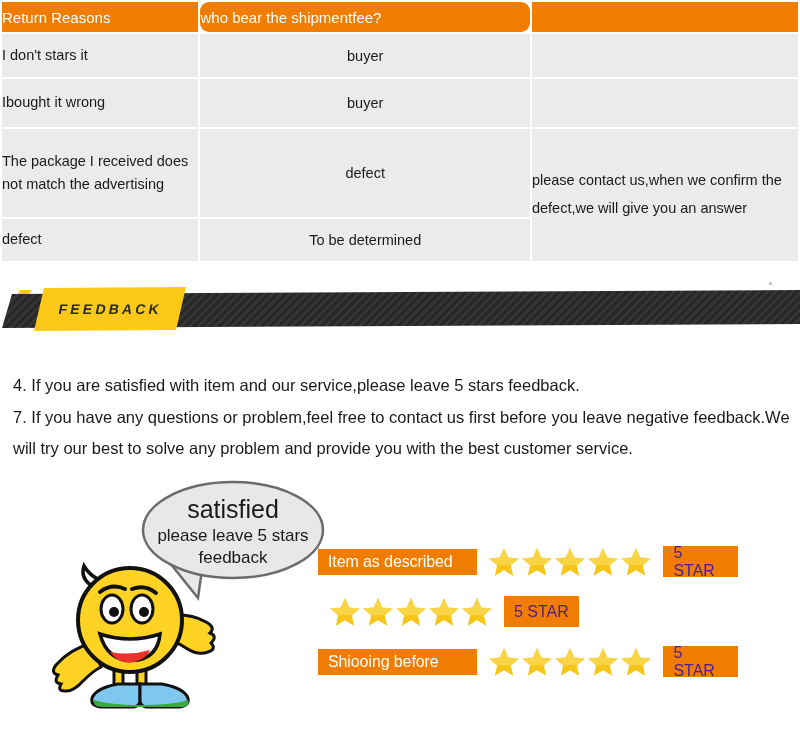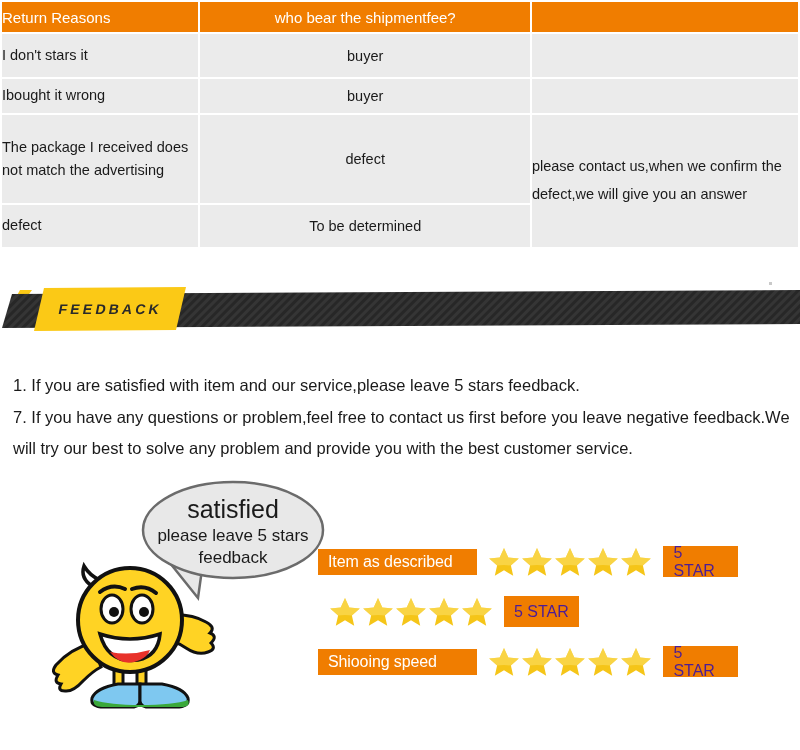--- a/index.html
+++ b/index.html
@@ -36,41 +36,41 @@
   .hdr-cell {
     background: #f07d00;
     color: #ffffff;
     font-size: 15px;
     font-weight: normal;
     height: 30px;
     text-align: left;
     vertical-align: middle;
   }
   .hdr-c1 { padding-left: 20px; }
-  .hdr-c2 { text-align: center; padding-right: 0; }
+  .hdr-c2 { text-align: left; padding-right: 0; border-radius: 9px; }
   .cell {
     background: #ebebeb;
     color: #1a1a1a;
     font-size: 14.5px;
     vertical-align: middle;
   }
   .cell-reason {
     padding-left: 20px;
     line-height: 1.62;
   }
   .cell-fee {
     text-align: center;
   }
   .cell-note {
     padding-left: 33px;
     padding-right: 14px;
     line-height: 1.92;
   }
   .r1 { height: 43px; }
-  .r2 { height: 34px; }
+  .r2 { height: 48px; }
   .r3 { height: 88px; }
   .r4 { height: 42px; padding-left: 20px; }
 
   
   #feedback-banner {
     position: absolute;
     left: 0;
     top: 272px;
     width: 800px;
     height: 72px;
@@ -197,21 +197,21 @@
     <polygon points="44,16 186,15 176,58 34,59" fill="#fbc916"></polygon>
     <text x="62" y="42" font-family="'Liberation Sans', sans-serif" font-size="14" font-weight="bold" letter-spacing="3.2" fill="#2a2a2a" transform="skewX(-11) translate(4,0)">
       <tspan id="banner-text">FEEDBACK</tspan>
     </text>
 
     <rect x="769" y="10" width="3" height="3" fill="#c9c9c9"></rect>
   </svg>
 </div>
 
 <div id="instructions">
-  <div class="line">1. If you are satisfied with item and our service,please leave 5 stars feedback.</div>
+  <div class="line">4. If you are satisfied with item and our service,please leave 5 stars feedback.</div>
   <div class="line">7. If you have any questions or problem,feel free to contact us first before you leave negative feedback.We will try our best to solve any problem and provide you with the best customer service.</div>
 </div>
 
 <div id="mascot-area">
   <svg width="300" height="250" viewBox="0 0 300 250" xmlns="http://www.w3.org/2000/svg">
 
     <polygon points="140,95 175,80 168,130" fill="#e8e8e8" stroke="#6b6b6b" stroke-width="2.5"></polygon>
 
     <ellipse cx="203" cy="62" rx="90" ry="48" fill="#e8e8e8" stroke="#6b6b6b" stroke-width="2.5"></ellipse>
     <text x="203" y="50" text-anchor="middle" font-family="'Liberation Sans', sans-serif" font-size="25" fill="#1a1a1a">
@@ -302,21 +302,21 @@
         </svg>
         <svg width="32" height="31" viewBox="0 0 32 31" xmlns="http://www.w3.org/2000/svg">
           <polygon points="16,2 20.3,11.6 30.8,12.5 22.9,19.5 25.2,29.8 16,24.3 6.8,29.8 9.1,19.5 1.2,12.5 11.7,11.6" fill="#f5c518"></polygon>
           <polygon points="16,2 20.3,11.6 30.8,12.5 22.9,19.5 16,19 9.1,19.5 1.2,12.5 11.7,11.6" fill="#fbe06a" opacity="0.55"></polygon>
         </svg>
       </div>
     <div class="rating-badge">5 STAR</div>
   </div>
 
   <div class="rating-row">
-    <div class="rating-label">Shiooing speed</div>
+    <div class="rating-label">Shiooing before</div>
     <div class="rating-stars">
         <svg width="32" height="31" viewBox="0 0 32 31" xmlns="http://www.w3.org/2000/svg">
           <polygon points="16,2 20.3,11.6 30.8,12.5 22.9,19.5 25.2,29.8 16,24.3 6.8,29.8 9.1,19.5 1.2,12.5 11.7,11.6" fill="#f5c518"></polygon>
           <polygon points="16,2 20.3,11.6 30.8,12.5 22.9,19.5 16,19 9.1,19.5 1.2,12.5 11.7,11.6" fill="#fbe06a" opacity="0.55"></polygon>
         </svg>
         <svg width="32" height="31" viewBox="0 0 32 31" xmlns="http://www.w3.org/2000/svg">
           <polygon points="16,2 20.3,11.6 30.8,12.5 22.9,19.5 25.2,29.8 16,24.3 6.8,29.8 9.1,19.5 1.2,12.5 11.7,11.6" fill="#f5c518"></polygon>
           <polygon points="16,2 20.3,11.6 30.8,12.5 22.9,19.5 16,19 9.1,19.5 1.2,12.5 11.7,11.6" fill="#fbe06a" opacity="0.55"></polygon>
         </svg>
         <svg width="32" height="31" viewBox="0 0 32 31" xmlns="http://www.w3.org/2000/svg">

